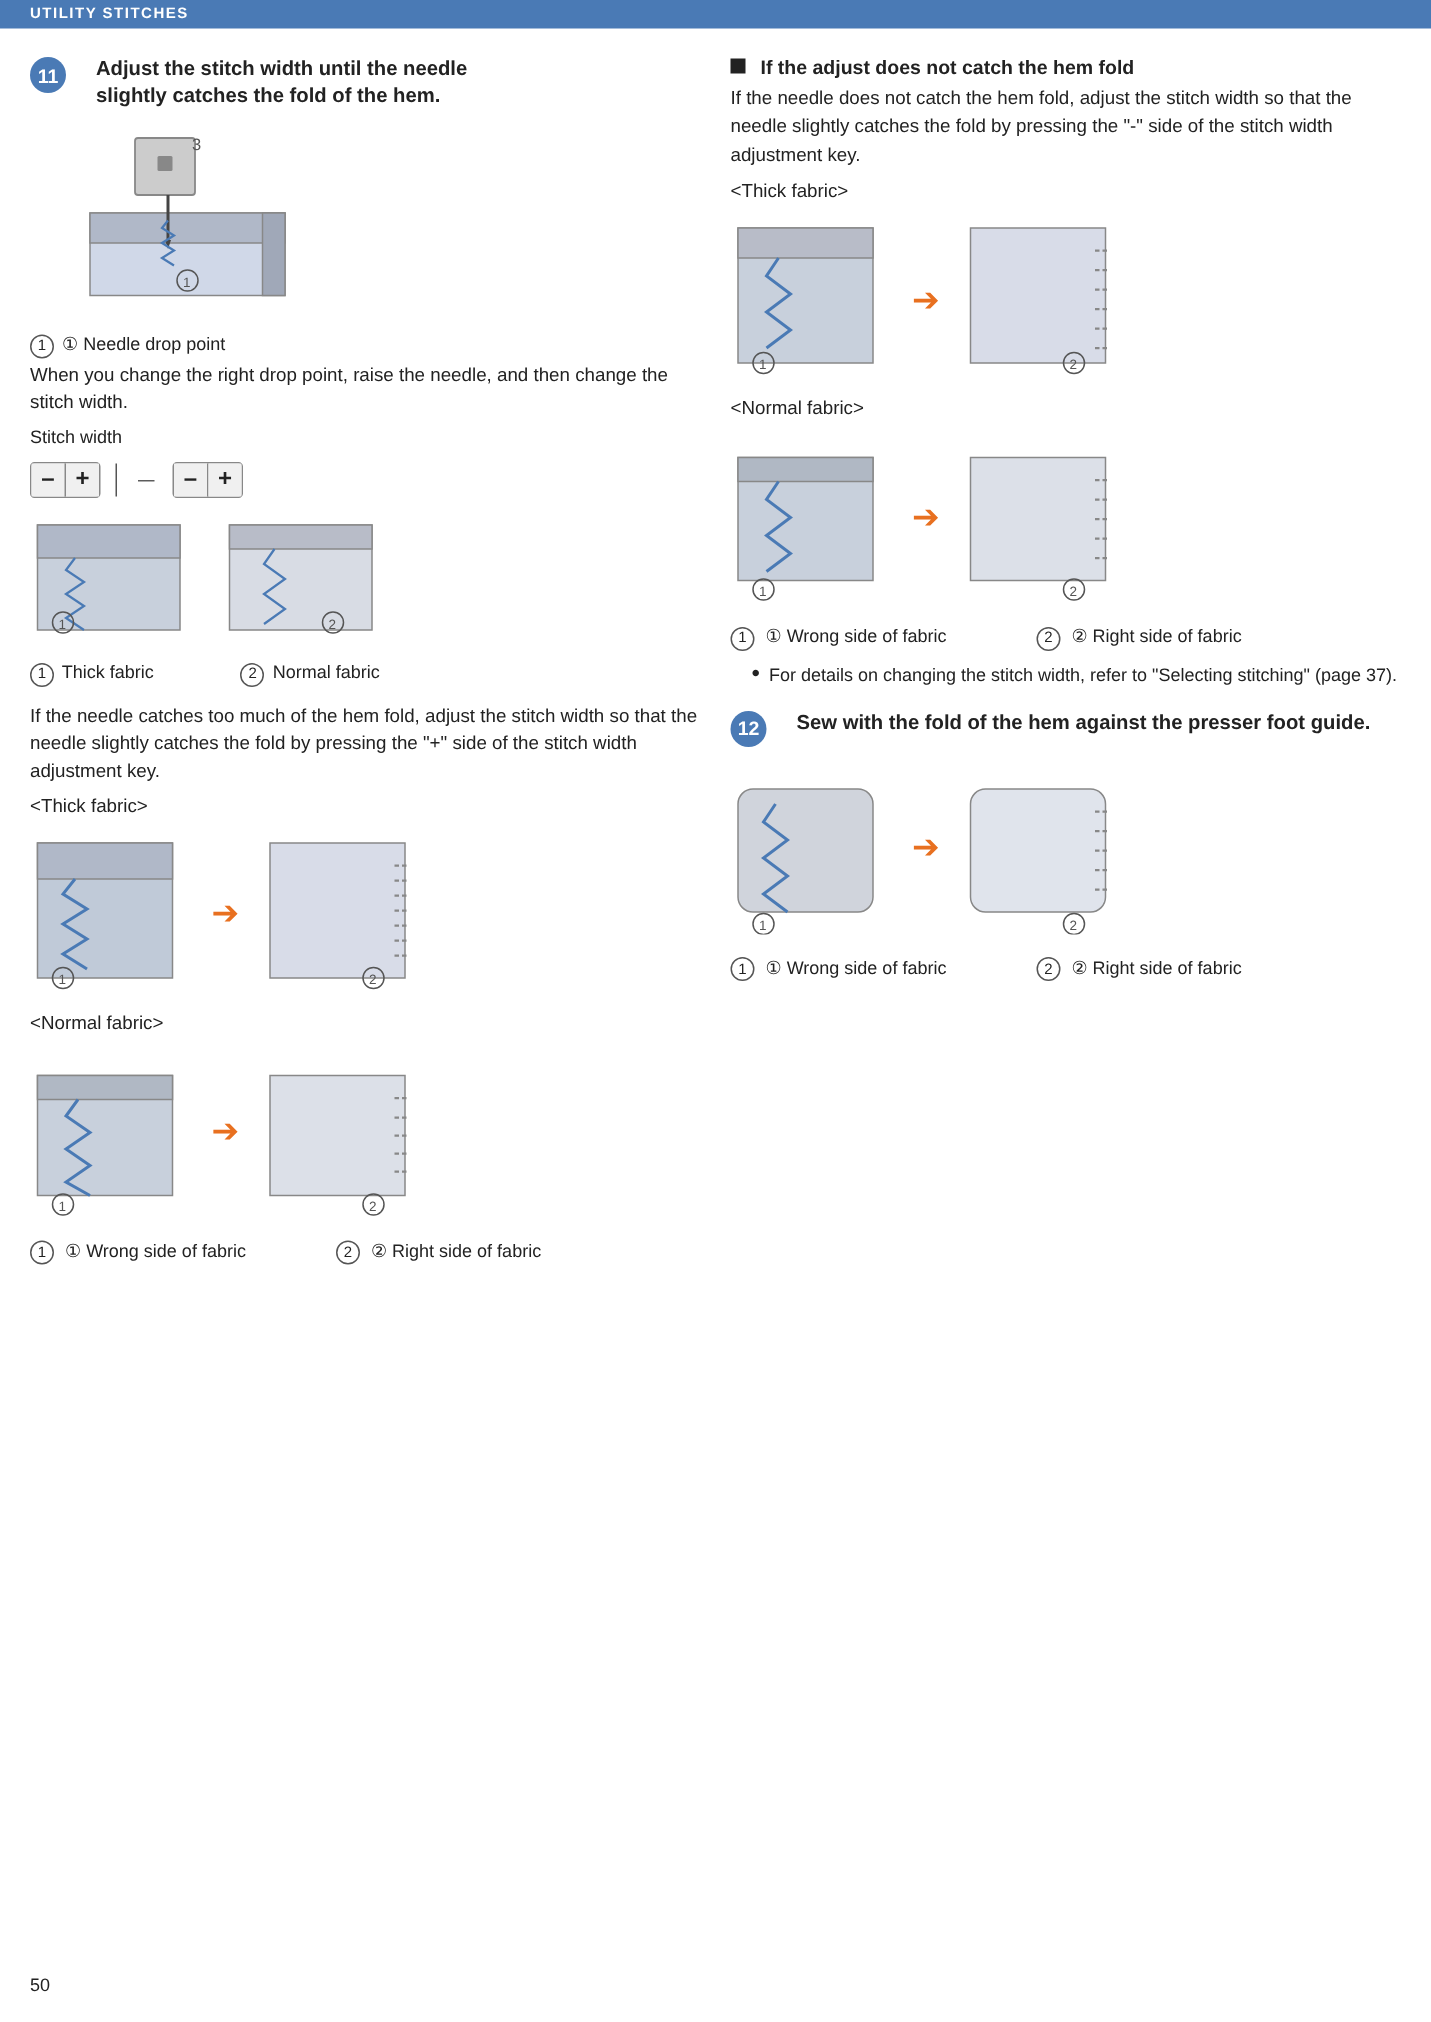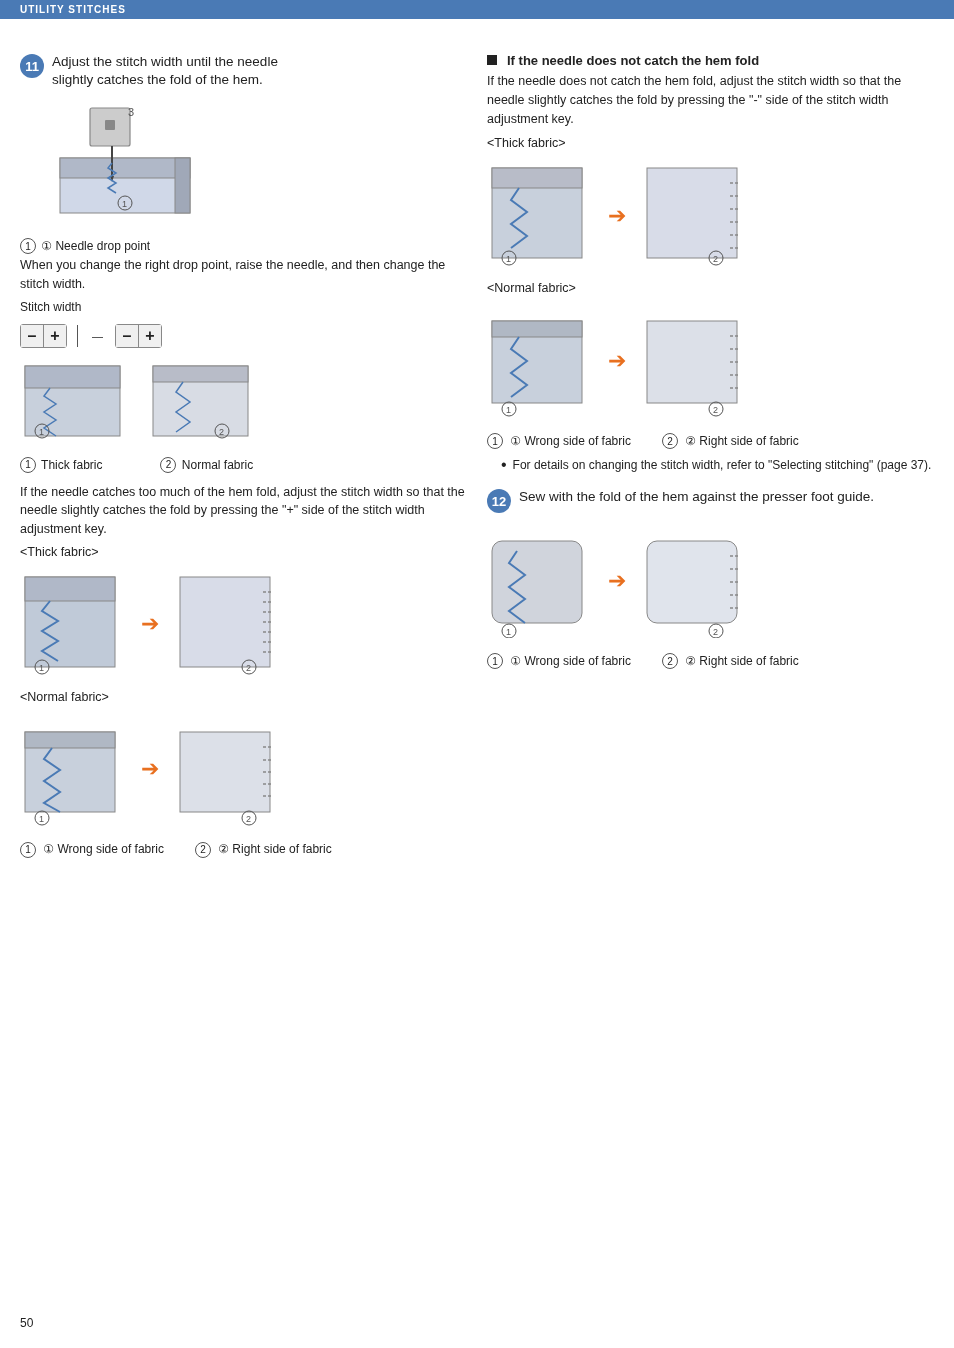--- a/index.html
+++ b/index.html
@@ -22,21 +22,21 @@
       color: #fff;
       font-size: 10px;
       font-weight: bold;
       letter-spacing: 1px;
       padding: 4px 20px;
       text-transform: uppercase;
     }
     .content {
       display: flex;
       flex-direction: row;
-      padding: 34px 20px 18px 20px;
+      padding: 18px 20px 18px 20px;
       gap: 20px;
     }
     .left-col {
       flex: 1;
       min-width: 0;
     }
     .right-col {
       flex: 1;
       min-width: 0;
     }
@@ -54,23 +54,24 @@
       height: 24px;
       display: flex;
       align-items: center;
       justify-content: center;
       font-weight: bold;
       font-size: 13px;
       flex-shrink: 0;
       margin-top: 1px;
     }
     .step-title {
-      font-weight: normal;
+      font-weight: bold;
       font-size: 13.5px;
       line-height: 1.3;
+      margin-left: 12px;
     }
     .section-title {
       font-weight: bold;
       font-size: 13px;
       display: flex;
       align-items: baseline;
       gap: 6px;
       margin-bottom: 4px;
     }
     .black-square {
@@ -167,21 +168,21 @@
       margin: 8px 0;
     }
     .arrow-right {
       font-size: 22px;
       color: #e87020;
       margin: 0 4px;
     }
     .bottom-labels {
       display: flex;
       flex-direction: row;
-      gap: 31px;
+      gap: 60px;
       margin-top: 15px;
       font-size: 12px;
     }
     .bullet-item {
       display: flex;
       align-items: flex-start;
       gap: 6px;
       font-size: 12px;
       margin: 6px 0 6px 14px;
       line-height: 1.4;
@@ -362,21 +363,21 @@
         </div>
       </div>
 
     </div>
 
     <div class="right-col">
 
       <div style="margin-bottom:8px;">
         <div class="section-title">
           <span class="black-square"></span>
-          <span>If the needle does not catch the hem fold</span>
+          <span>If the adjust does not catch the hem fold</span>
         </div>
         <div class="body-text">If the needle does not catch the hem fold, adjust the stitch width so that the needle slightly catches the fold by pressing the "-" side of the stitch width adjustment key.</div>
       </div>
 
       <div class="section-label">&lt;Thick fabric&gt;</div>
 
       <div class="two-fabric-row">
         <svg width="105" height="115" viewBox="0 0 105 115">
           <rect x="5" y="10" width="90" height="90" fill="#c8d0dc" stroke="#888" stroke-width="1"></rect>
           <rect x="5" y="10" width="90" height="20" fill="#b8bcc8" stroke="#888" stroke-width="1"></rect>

